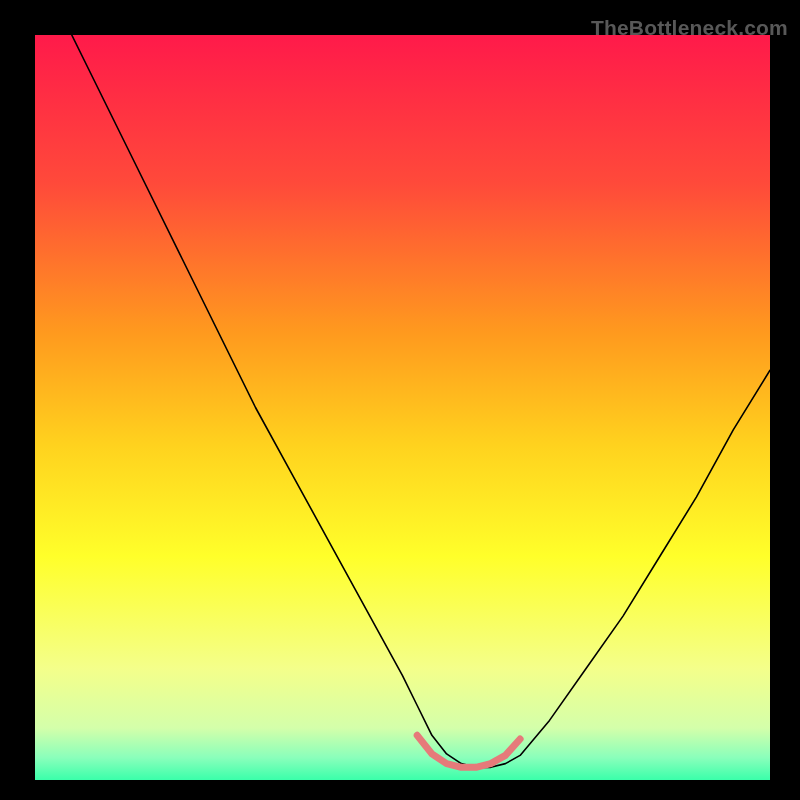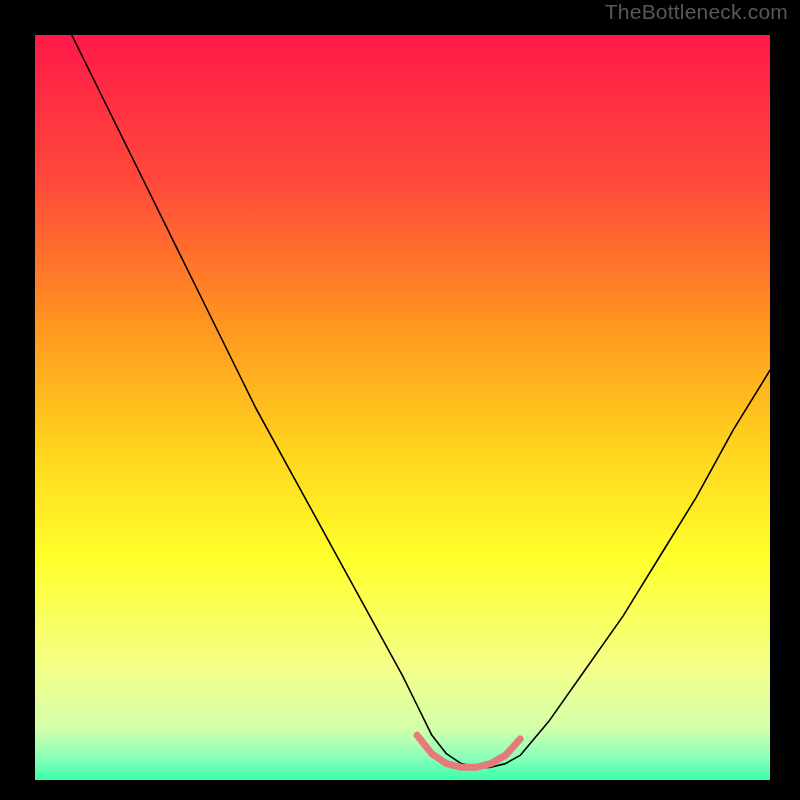--- a/index.html
+++ b/index.html
@@ -1,25 +1,25 @@
 <!DOCTYPE html>
 <html><head>
 <meta charset="utf-8">
 <style>
   * { margin: 0; padding: 0; box-sizing: border-box; }
   html, body { width: 800px; height: 800px; overflow: hidden; background: #000; }
   .frame { position: relative; width: 800px; height: 800px; background: #000; }
   .watermark {
     position: absolute;
-    top: 0;
+    top: 16px;
     right: 12px;
     color: #585858;
     font-family: Arial, Helvetica, sans-serif;
     font-size: 21px;
-    font-weight: 400;
+    font-weight: 700;
     letter-spacing: 0.2px;
     user-select: none;
   }
   .plot {
     position: absolute;
     left: 35px;
     top: 35px;
     width: 735px;
     height: 745px;
   }

